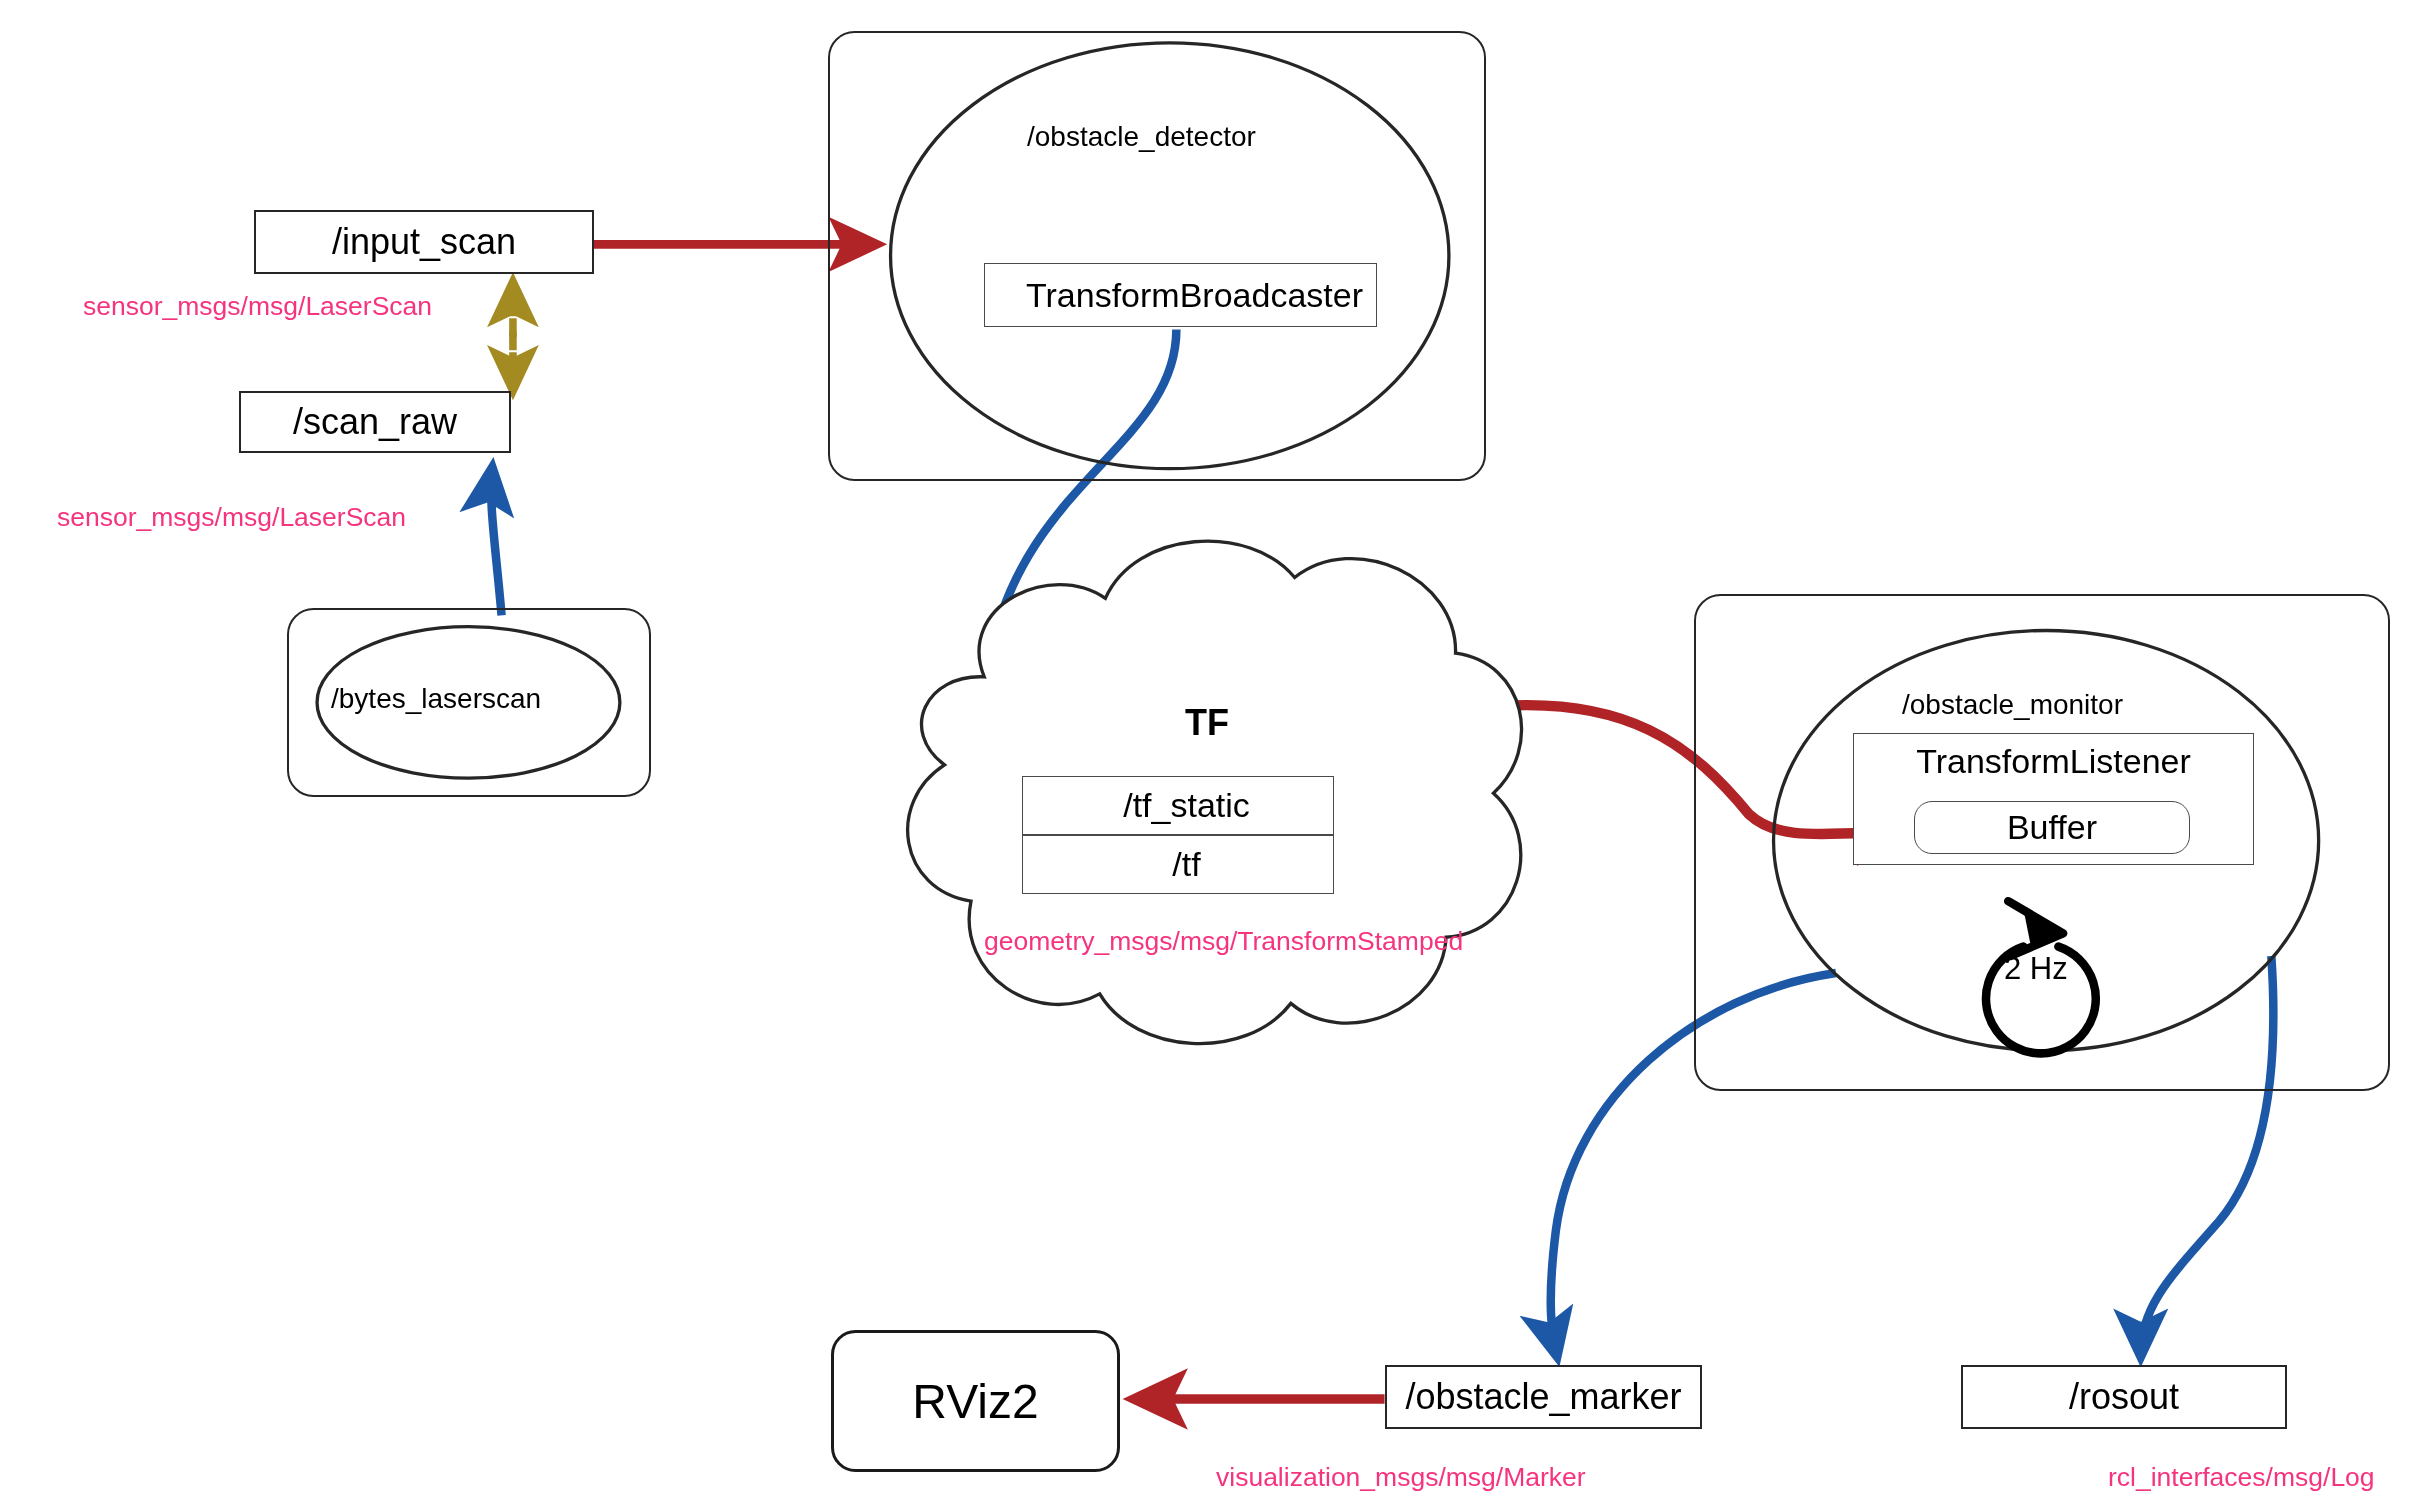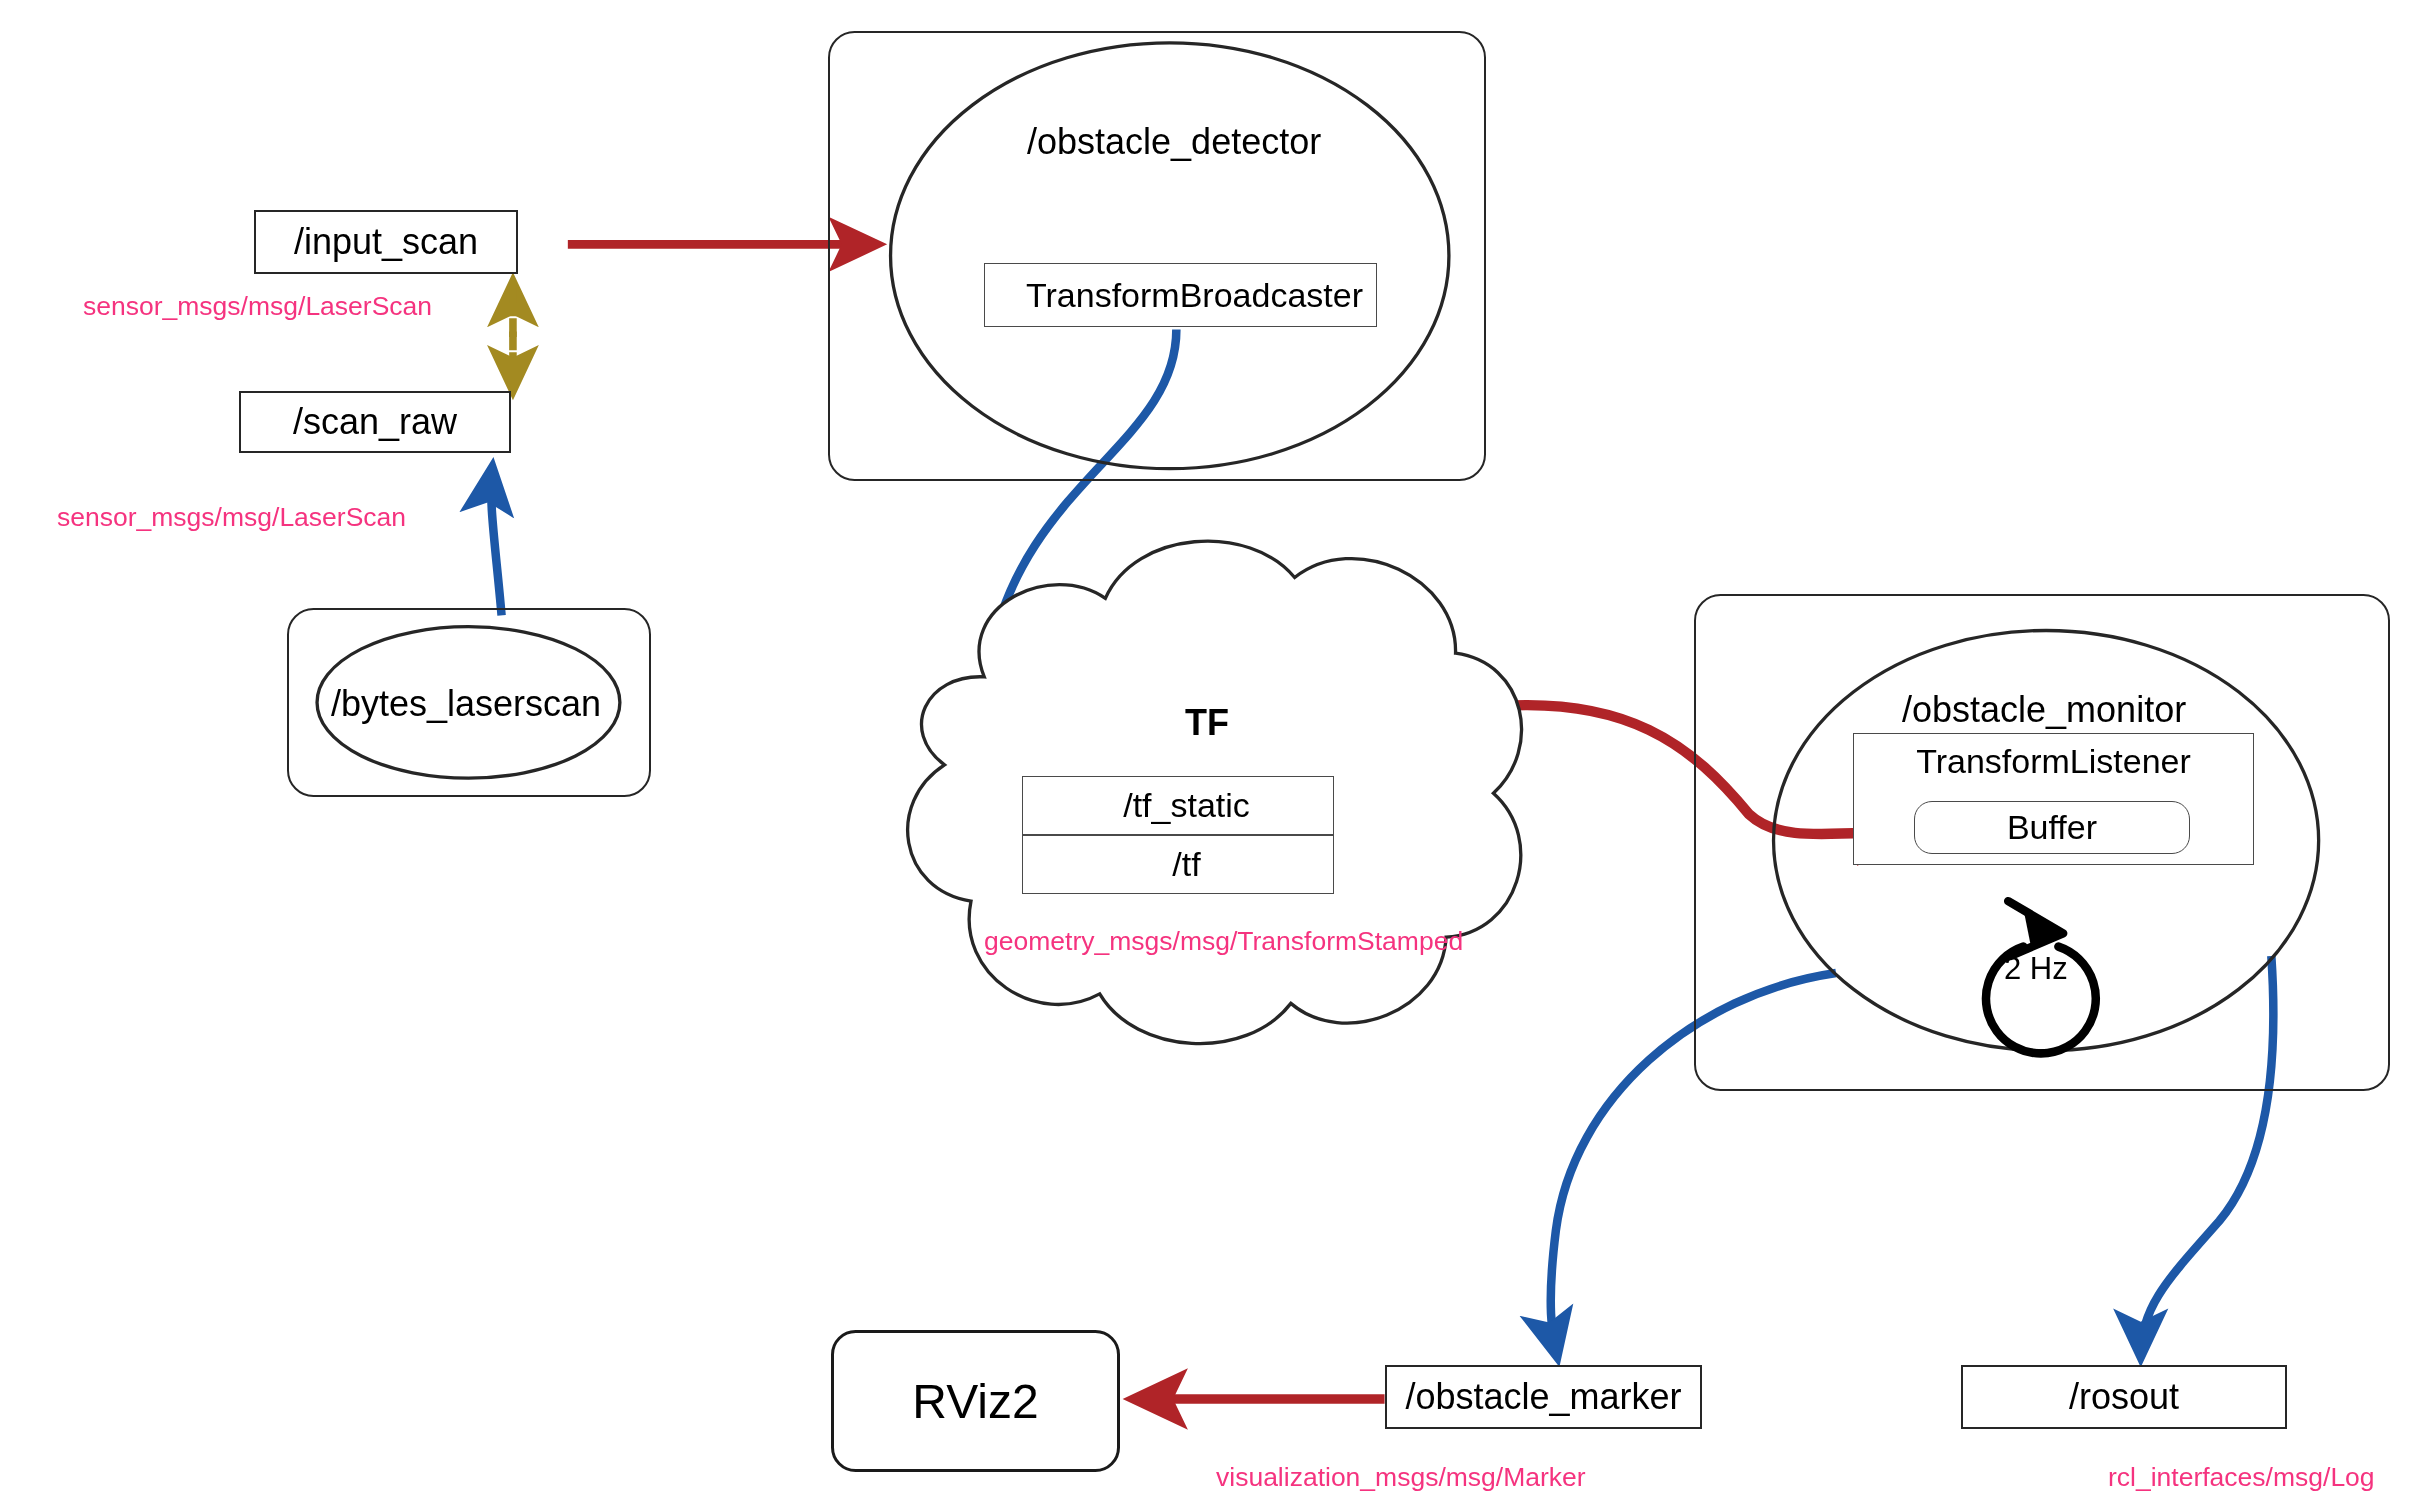--- a/index.html
+++ b/index.html
@@ -64,21 +64,21 @@
     border: 1.9px solid #4a4a4a;
     box-sizing: border-box;
     display: flex;
     align-items: center;
     justify-content: center;
     font-size: 34px;
     color: #000000;
   }
   .node-title {
     position: absolute;
-    font-size: 36px;
+    font-size: 28px;
     color: #000000;
     white-space: nowrap;
   }
   .tf-title {
     position: absolute;
     font-size: 36px;
     font-weight: bold;
     color: #000000;
     white-space: nowrap;
   }
@@ -177,21 +177,21 @@
              C 950 772 978 712 1040 715 Z" fill="#ffffff" stroke="#262626" stroke-width="3.5"></path>
 
     <g>
       <path d="M 2138 1000
                A 58 58 0 1 0 2175 1000" fill="none" stroke="#000000" stroke-width="9" stroke-linecap="round"></path>
       <path d="M 2122 952 L 2180 986 L 2124 1010" fill="none" stroke="#000000" stroke-width="9" stroke-linecap="round" stroke-linejoin="round"></path>
       <path d="M 2180 986 L 2138 960 L 2146 1000 Z" fill="#000000"></path>
     </g>
   </svg>
 
-  <div class="topic-box" style="left:254px; top:210px; width:264px; height:64px;">
+  <div class="topic-box" style="left:254px; top:210px; width:340px; height:64px;">
     <span>/input_scan</span>
   </div>
 
   <div class="topic-box" style="left:239px; top:391px; width:272px; height:62px;">
     <span>/scan_raw</span>
   </div>
 
   <div class="msg-label" style="left:83px; top:291px;">sensor_msgs/msg/LaserScan</div>
   <div class="msg-label" style="left:57px; top:502px;">sensor_msgs/msg/LaserScan</div>
 

